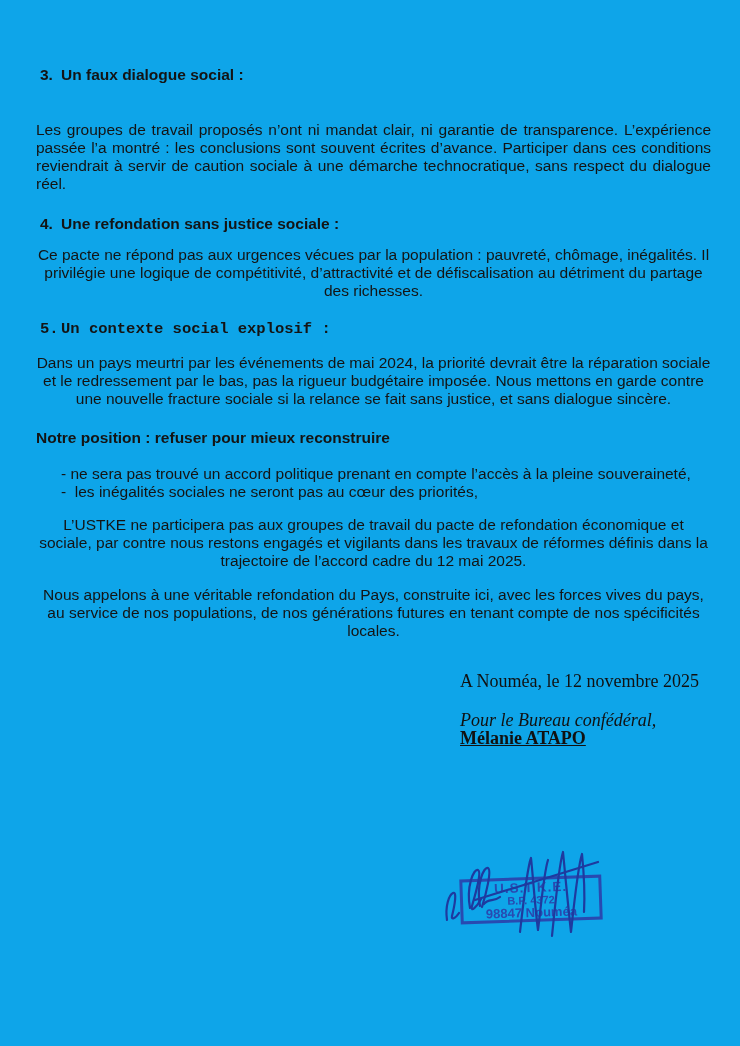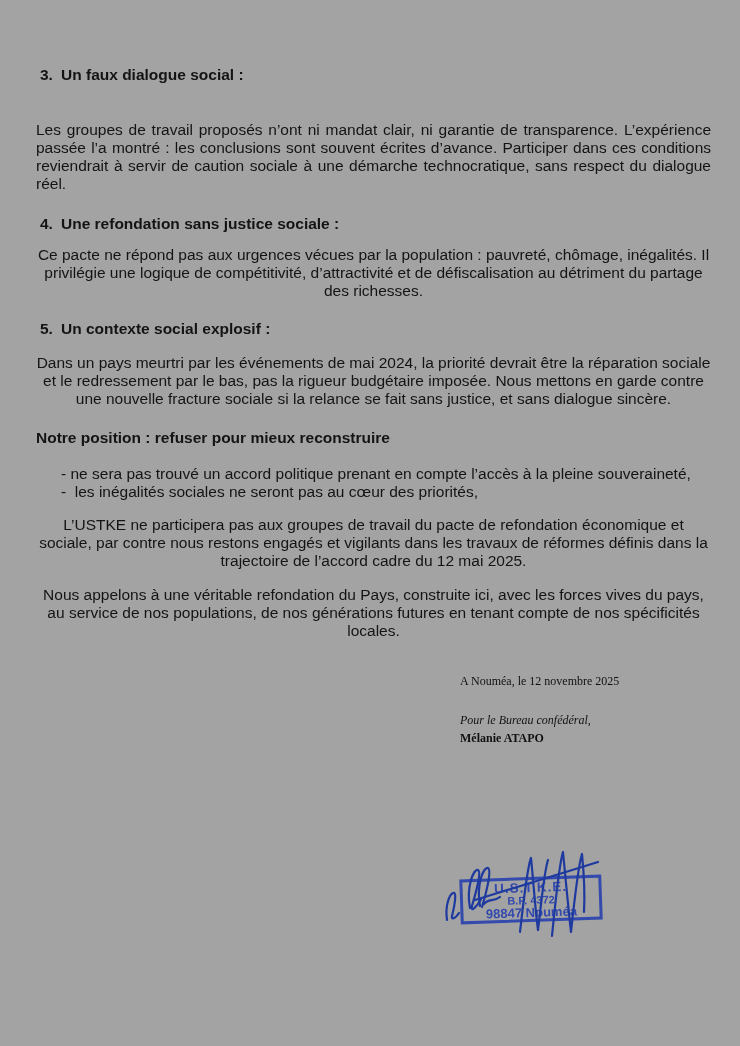--- a/index.html
+++ b/index.html
@@ -2,57 +2,57 @@
 <html><head>
 <meta charset="utf-8">
 <style>
   html, body { margin: 0; padding: 0; background: #ffffff; }
   .page {
     position: relative;
     width: 740px;
     height: 1046px;
     box-sizing: border-box;
     padding: 66px 29px 0 36px;
-    background: #a3a3a3;
+    background: #0ea5e9;
     font-family: "Liberation Sans", sans-serif;
     font-size: 15.5px;
     line-height: 18px;
     color: #141414;
     overflow: hidden;
   }
   .heading { font-weight: bold; }
   .heading.numbered { margin-left: 4px; }
   .heading .num { display: inline-block; width: 21px; }
   .para { margin: 0; text-align: center; }
   .para.justify { text-align: justify; margin-top: 37px; }
   .mt-h4 { margin-top: 22px; }
-  .mt-h5 { margin-top: 20px; }
+  .mt-h5 { margin-top: 20px; font-family: Liberation Mono, monospace; }
   .mt-pos { margin-top: 21px; }
   .mt-p1 { margin-top: 14px; }
   .mt-p2 { margin-top: 13px; }
   .mt-p3 { margin-top: 16px; }
   .mt-pu { margin-top: 15px; }
   .mt-pa { margin-top: 16px; }
   .cond-list { margin-top: 18px; }
   .list-item {
     padding-left: 34px;
     text-indent: -9px;
     white-space: pre-wrap;
   }
   .closing {
     margin-top: 32px;
     margin-left: 424px;
     font-family: "Liberation Serif", serif;
-    font-size: 12px;
+    font-size: 18px;
     line-height: 18px;
     color: #111111;
   }
   .dateline { margin-bottom: 21px; }
   .on-behalf { font-style: italic; }
-  .signer-name { font-weight: bold; }
+  .signer-name { font-weight: bold; text-decoration: underline; }
   .sig-area {
     position: absolute;
     left: 414px;
     top: 846px;
     width: 220px;
     height: 110px;
   }
   .stamp {
     position: absolute;
     left: 46px;

